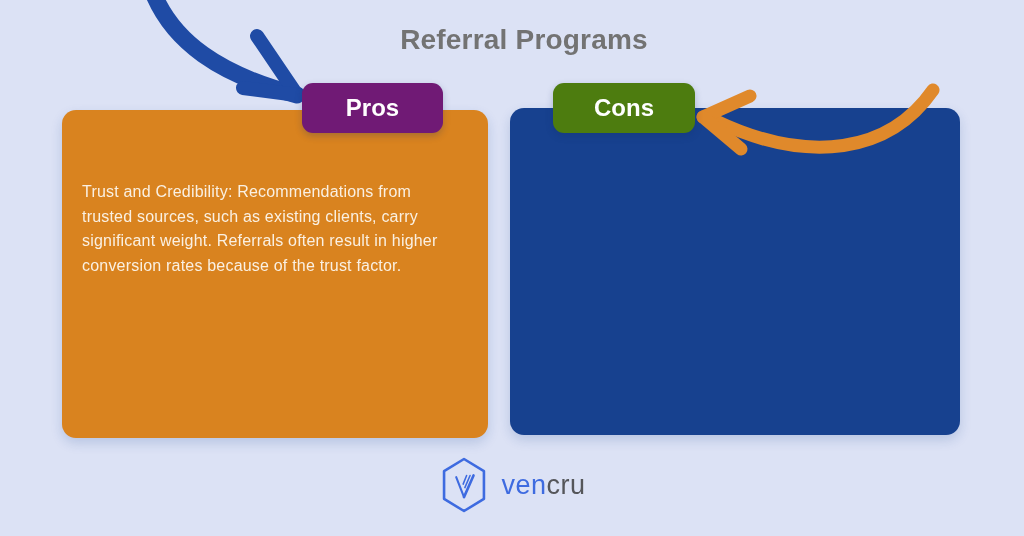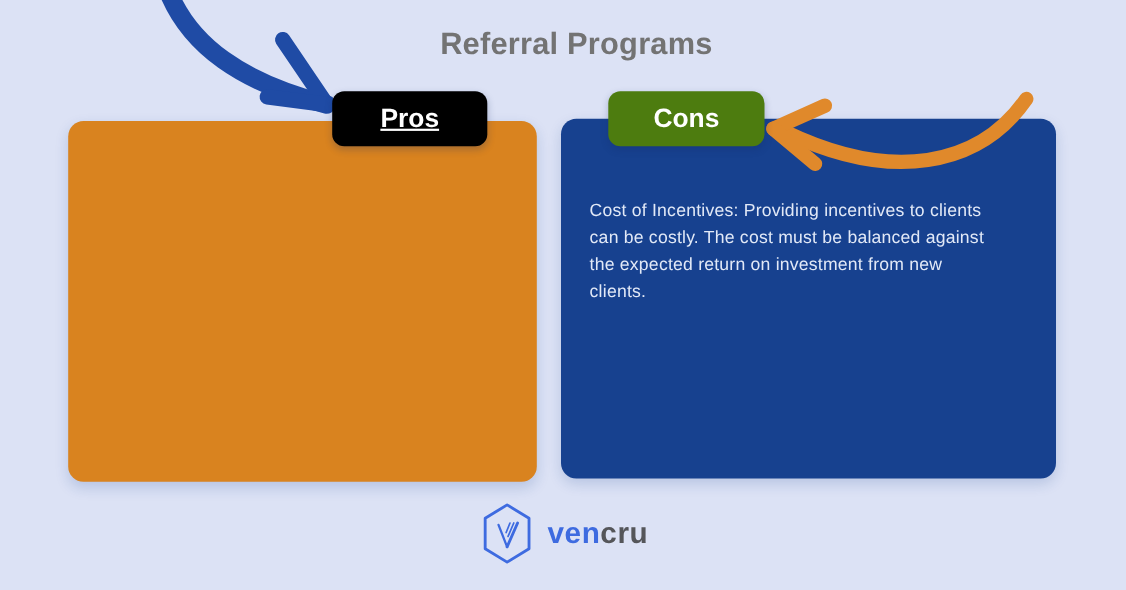--- a/index.html
+++ b/index.html
@@ -34,22 +34,21 @@
     color: #FFFFFF;
     font-size: 24px;
     font-weight: bold;
     border-radius: 11px;
     z-index: 3;
     box-shadow: 0 3px 7px rgba(20, 45, 100, 0.25);
   }
   .badge-pros {
     left: 302px;
     width: 141px;
-    background: #000000;
-    text-decoration: underline;
+    background: #701a75;
   }
   .badge-cons {
     left: 553px;
     width: 142px;
     background: #4d7c0f;
   }
   .card {
     position: absolute;
     border-radius: 14px;
     z-index: 1;
@@ -93,21 +92,21 @@
     left: 0;
     bottom: 22px;
     width: 100%;
     display: flex;
     align-items: center;
     justify-content: center;
     gap: 11px;
   }
   .brand-text {
     font-size: 27px;
-    font-weight: 700;
+    font-weight: 400;
     letter-spacing: 0.5px;
     text-align: center;
   }
   .brand-ven { color: #3E6BE0; }
   .brand-cru { color: #55565A; }
 </style>
 </head>
 <body>
 
 <div class="title">Referral Programs</div>
@@ -129,27 +128,27 @@
 </svg>
 
 <div class="badge badge-pros">
   <span>Pros</span>
 </div>
 <div class="badge badge-cons">
   <span>Cons</span>
 </div>
 
 <div class="card card-pros">
+  <p>Trust and Credibility: Recommendations from
+trusted sources, such as existing clients, carry
+significant weight. Referrals often result in higher
+conversion rates because of the trust factor.</p>
 </div>
 
 <div class="card card-cons">
-  <p>Cost of Incentives: Providing incentives to clients
-can be costly. The cost must be balanced against
-the expected return on investment from new
-clients.</p>
 </div>
 
 <div class="footer">
   <svg width="52" height="58" viewBox="0 0 60 66" aria-hidden="true">
     <path d="M 30 3 L 53 17 L 53 49 L 30 63 L 7 49 L 7 17 Z" fill="none" stroke="#3E6BE0" stroke-width="3" stroke-linejoin="round"></path>
     <g stroke="#3E6BE0" fill="none" stroke-linecap="round">
       <path d="M 21 24 L 30 47" stroke-width="2.4"></path>
       <path d="M 41 22 L 30 47" stroke-width="3"></path>
       <path d="M 33 22 L 29 32" stroke-width="1.8"></path>
       <path d="M 37 22 L 31 36" stroke-width="1.8"></path>

